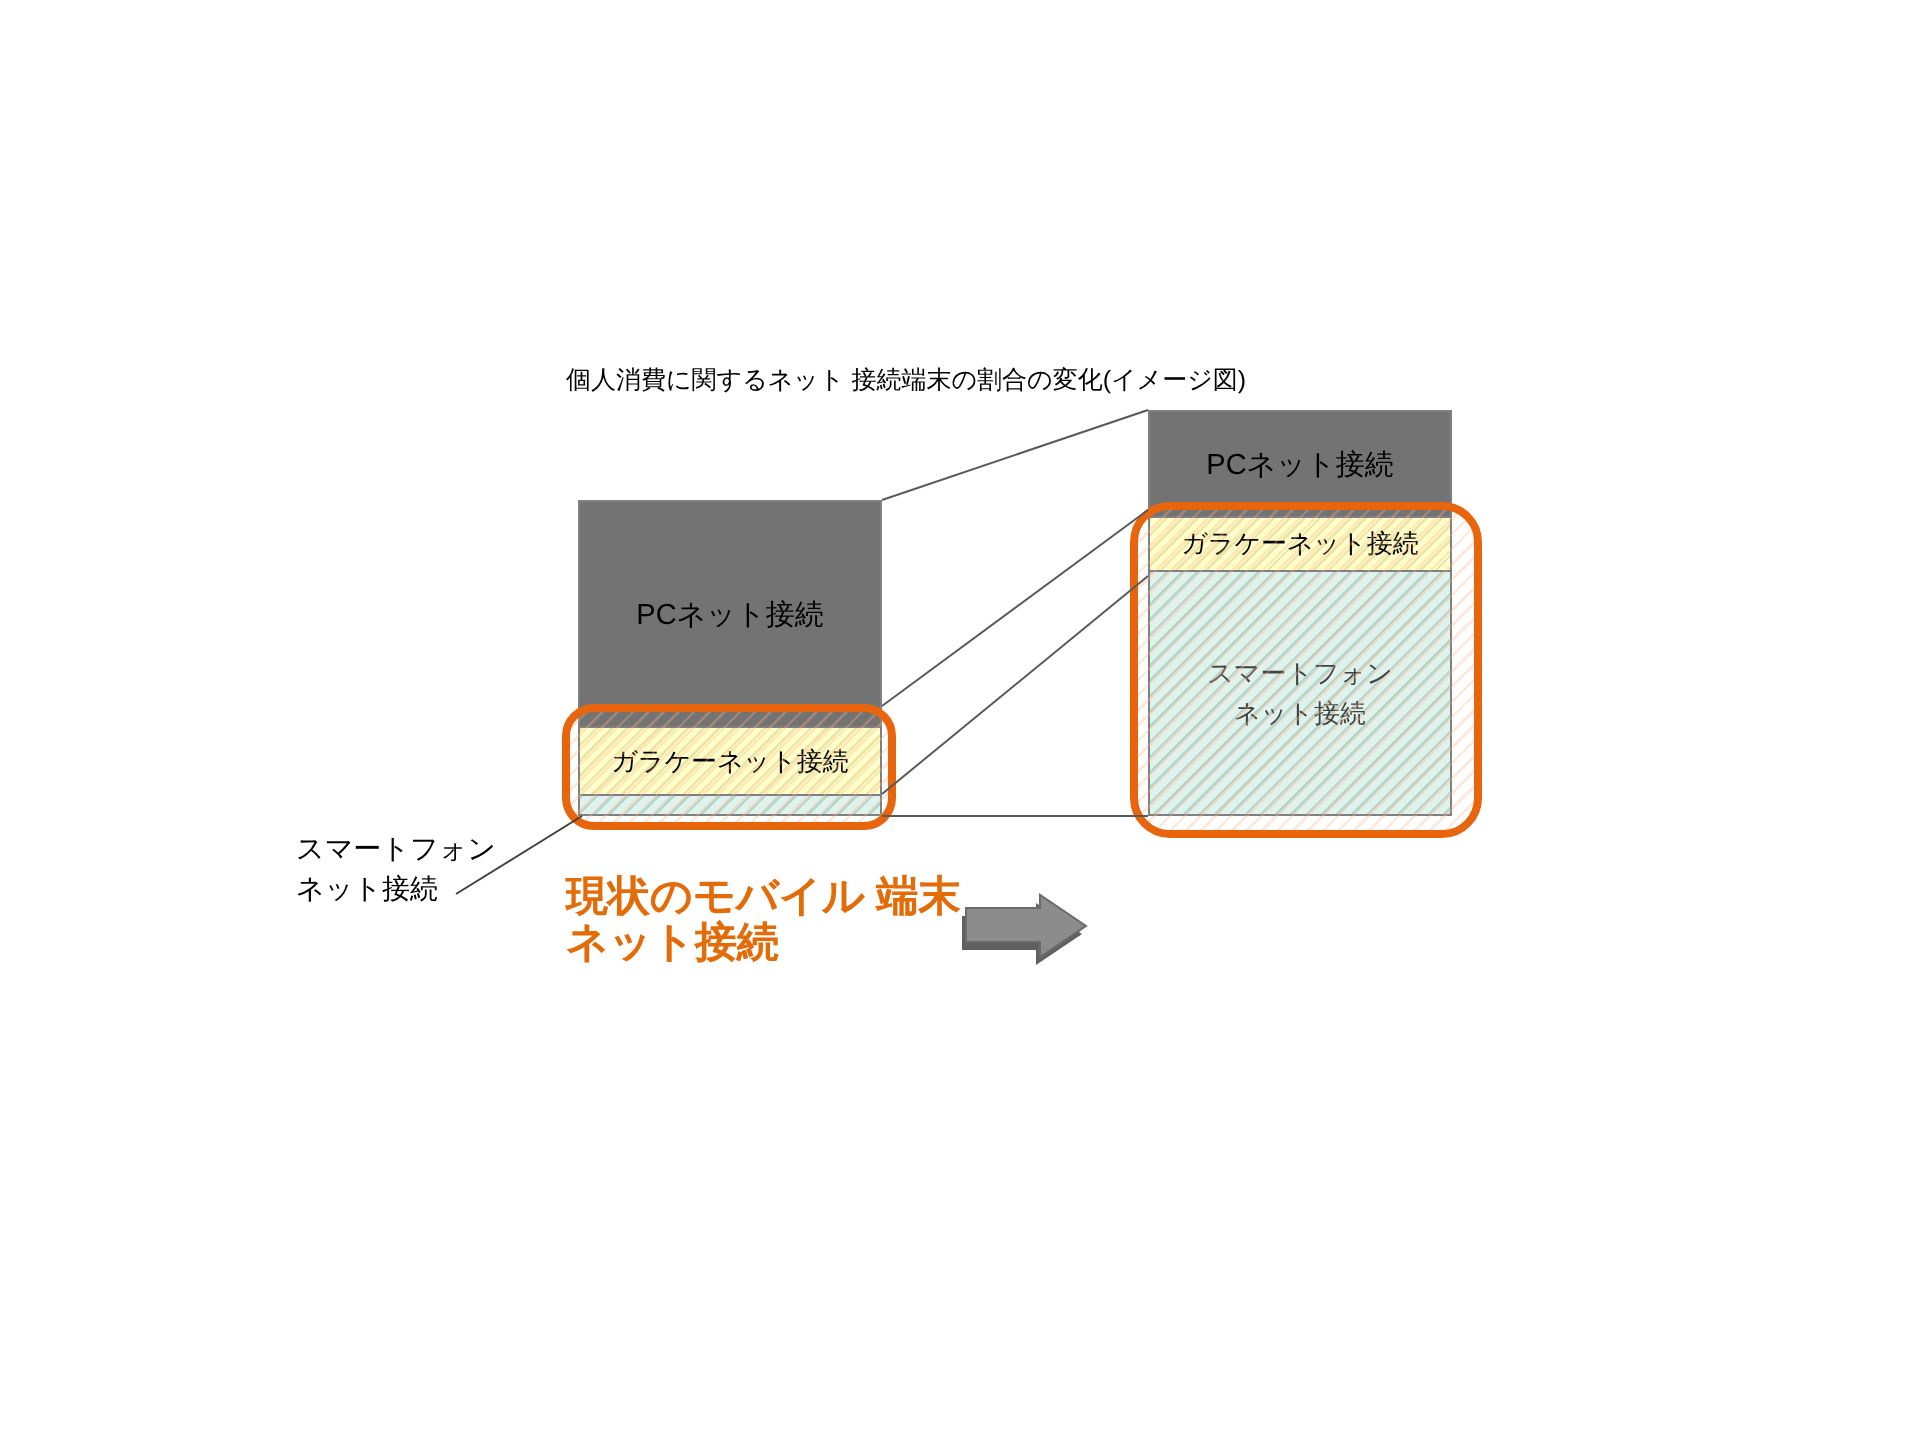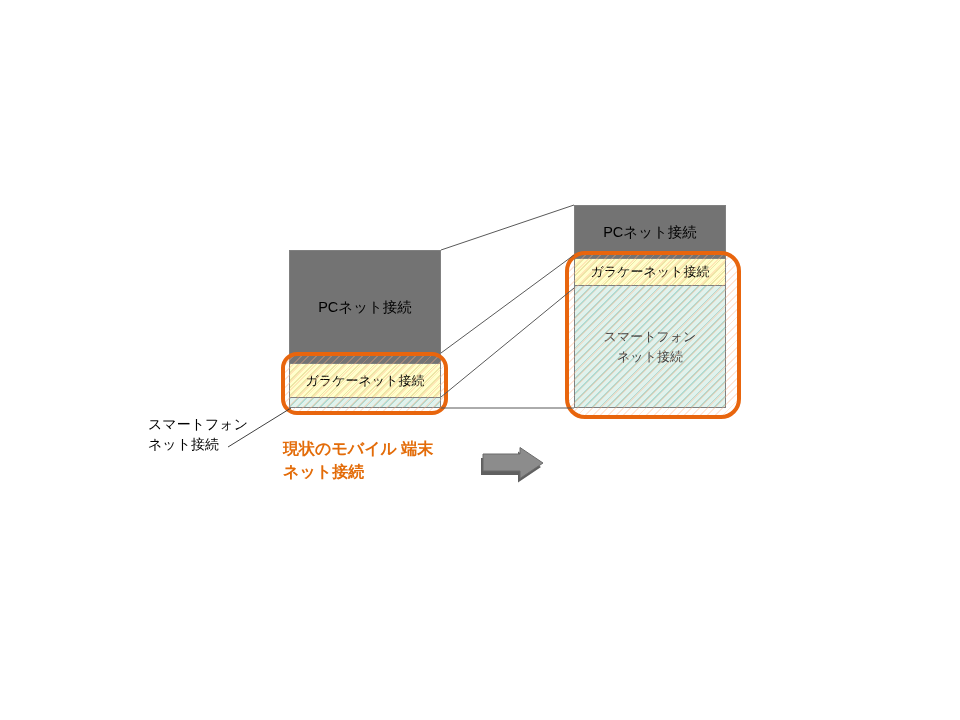--- a/index.html
+++ b/index.html
@@ -16,29 +16,30 @@
   .bar-right{left:574px;top:205px;width:152px;}
   .pc-label{font-size:14.5px;color:#000;}
   .garake-label{font-size:13px;color:#000;}
   .smart-label{font-size:13px;color:#404040;line-height:20px;}
   .hl{position:absolute;border:4px solid #E8650D;border-radius:16px;
       background-image:repeating-linear-gradient(135deg, rgba(255,175,130,0.30) 0 1.3px, transparent 1.3px 5.4px);}
   .hl-left{left:281px;top:352px;width:159px;height:55px;}
   .hl-right{left:565px;top:251px;width:168px;height:160px;border-radius:20px;}
   .overlay{position:absolute;left:0;top:0;}
   .side-label{position:absolute;left:148px;top:414px;font-size:14px;line-height:20px;color:#000;}
-  .caption{position:absolute;font-size:16px;line-height:23px;font-weight:bold;color:#E36C09;white-space:nowrap;}
+  .caption{position:absolute;font-size:21px;line-height:23px;font-weight:bold;color:#E36C09;white-space:nowrap;}
   .caption-left{left:283px;top:437px;}
   .caption-right{left:570px;top:437px;}
 </style>
 </head>
 <body>
 
 <div class="canvas">
 
+  <div class="title">個人消費に関するネット 接続端末の割合の変化(イメージ図)</div>
 
   <div class="bar bar-left">
     <div class="seg seg-pink" style="height:114px;">
       <span class="pc-label">PCネット接続</span>
     </div>
     <div class="seg seg-yellow" style="height:35px;">
       <span class="garake-label">ガラケーネット接続</span>
     </div>
     <div class="seg seg-teal" style="height:11px;"></div>
   </div>

